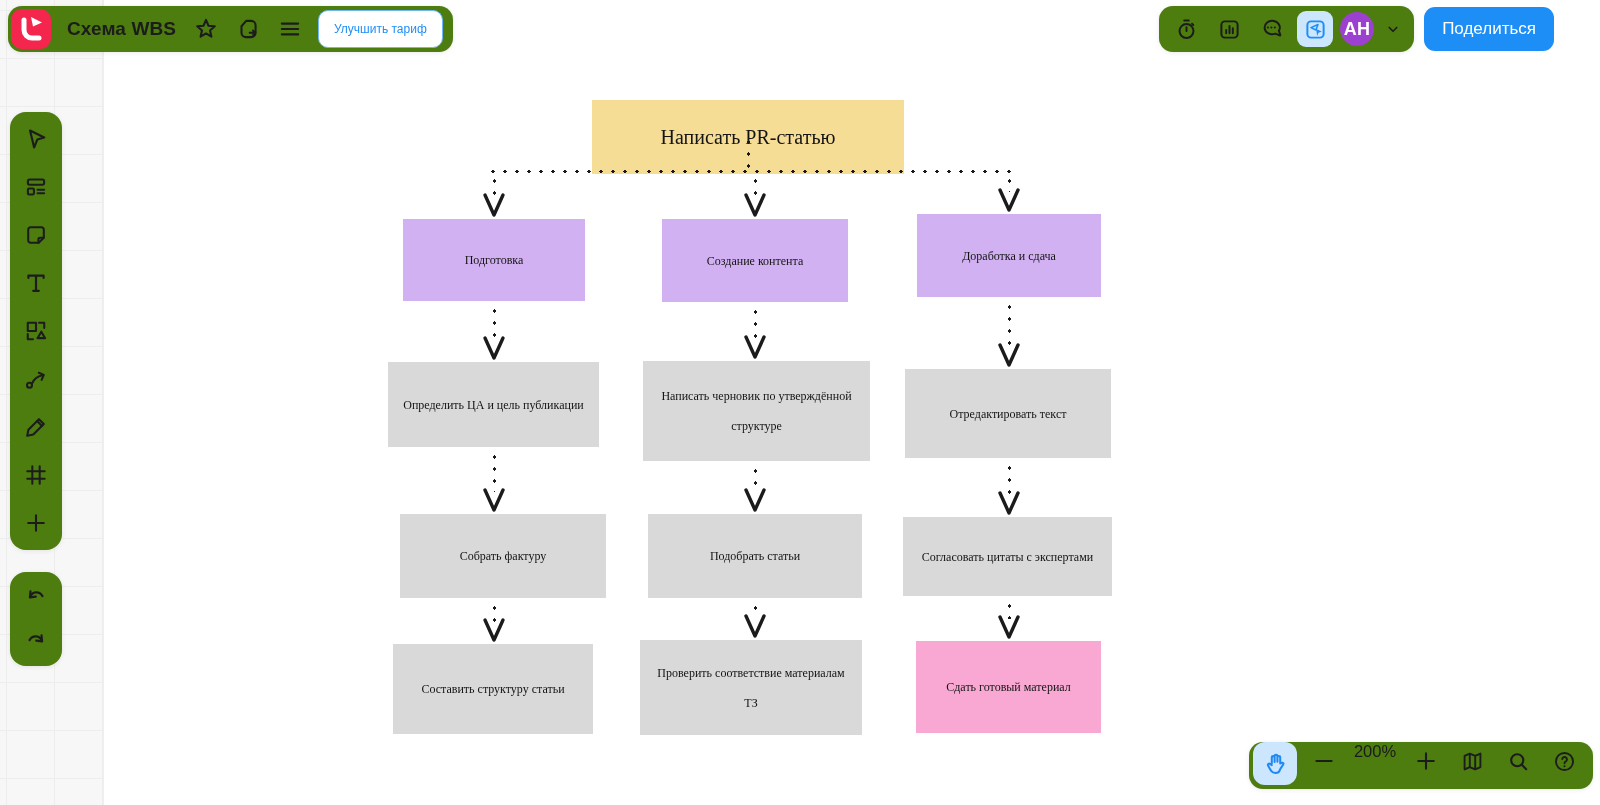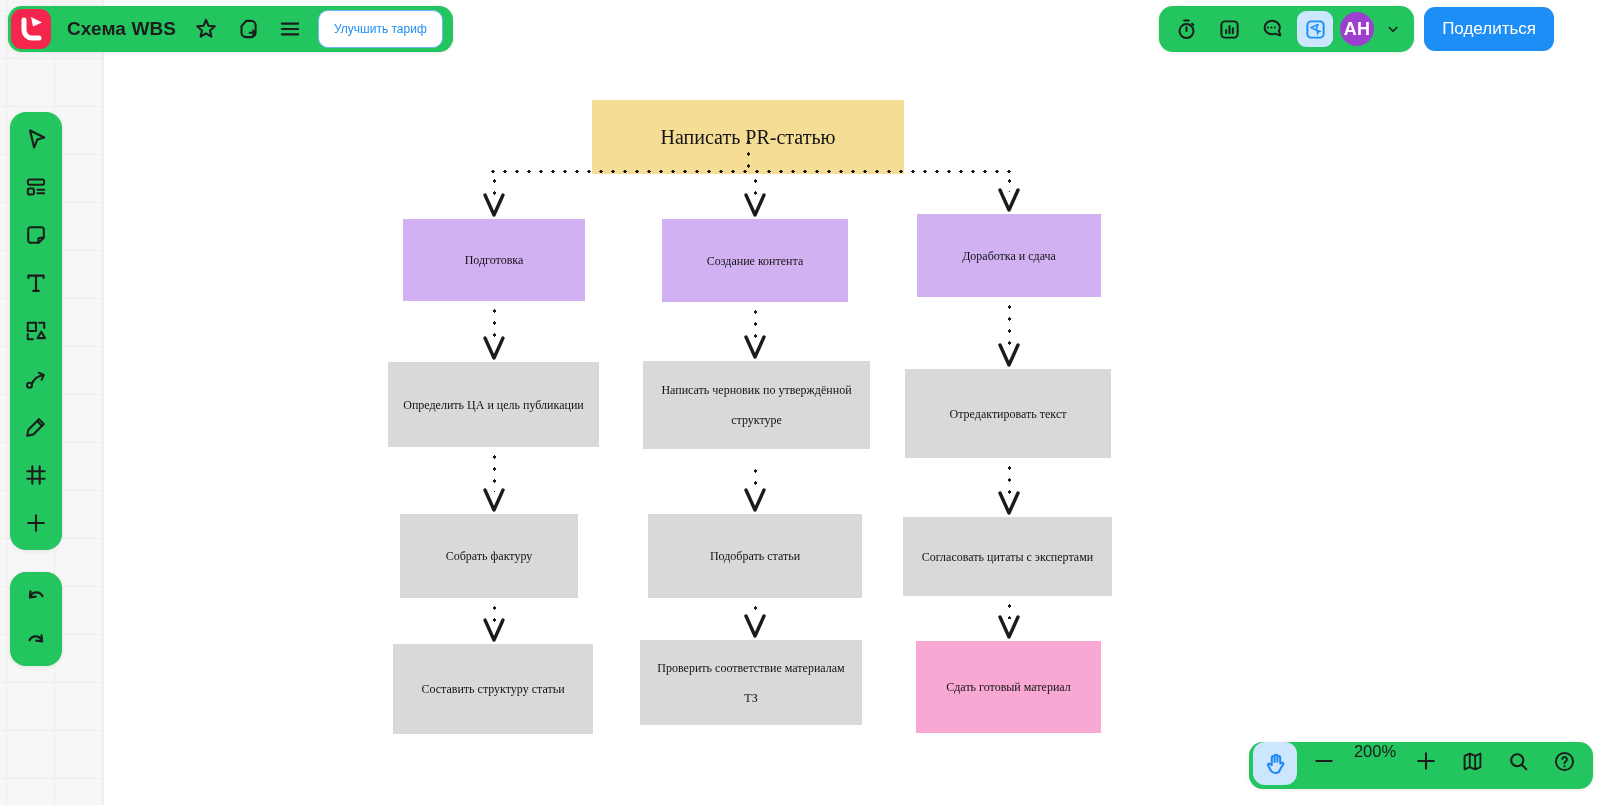--- a/index.html
+++ b/index.html
@@ -8,21 +8,21 @@
 
   
   .off-canvas { position:absolute; left:0; top:0; width:103px; height:100%;
     background-color:#f7f7f7;
     background-image:linear-gradient(#ededed 1px, transparent 1px), linear-gradient(90deg,#ededed 1px, transparent 1px);
     background-size:48px 48px; background-position:6px 10px; }
   .board-bg { position:absolute; left:103px; top:0; right:0; bottom:0; background:#ffffff; border-left:1px solid #efefef; }
   .diagram-layer { position:absolute; left:0; top:0; width:1600px; height:805px; }
 
   
-  .pill { background:#22c55e; border-radius:14px; box-shadow:0 1px 5px rgba(20,20,43,.08), 0 0 1px rgba(20,20,43,.10); }
+  .pill { background:#4d7c0f; border-radius:14px; box-shadow:0 1px 5px rgba(20,20,43,.08), 0 0 1px rgba(20,20,43,.10); }
 
   .header-left { position:absolute; left:8px; top:6px; height:46px; display:flex; align-items:center; padding:3px 10px 3px 3px; z-index:20; }
   .logo { width:40px; height:40px; border-radius:11px; display:flex; align-items:center; justify-content:center; flex:0 0 auto; }
   .doc-title { font-size:19px; font-weight:700; margin:0 6px 0 16px; letter-spacing:.1px; }
   .icon-btn { width:36px; height:36px; border:none; background:transparent; border-radius:9px; display:flex; align-items:center; justify-content:center; cursor:pointer; color:#1c1c1c; flex:0 0 auto; }
   .header-left .icon-btn { margin-left:6px; }
   .upgrade-btn { margin-left:10px; height:38px; padding:0 15px; background:#fff; border:1.5px solid #6eb7f8; border-radius:10px; color:#1e8ef7; font-size:12px; font-weight:500; font-family:inherit; cursor:pointer; }
 
   .header-right { position:absolute; top:6px; right:46px; display:flex; align-items:center; z-index:20; }
   .hr-pill { height:46px; display:flex; align-items:center; gap:7px; padding:0 9px; margin-right:10px; }
@@ -74,56 +74,56 @@
         <polyline points="3,3 12,23 21,3" fill="none" stroke="#1B1B1B" stroke-width="3.4" stroke-linecap="round" stroke-linejoin="round"></polyline>
       </svg>
     </div>
     <div class="node task" style="left: 388px; top: 362px; width: 211px; height: 85px; background: rgb(217, 217, 217);">Определить ЦА и цель публикации</div>
     <div class="vdots" style="left: 492.5px; top: 451px; height: 41px;"></div>
     <div class="varrow" style="left: 482px; top: 487px;">
       <svg width="24" height="26" viewBox="0 0 24 26">
         <polyline points="3,3 12,23 21,3" fill="none" stroke="#1B1B1B" stroke-width="3.4" stroke-linecap="round" stroke-linejoin="round"></polyline>
       </svg>
     </div>
-    <div class="node task" style="left: 400px; top: 514px; width: 178px; height: 84px; background: rgb(217, 217, 217);">Собрать фактуру</div>
+    <div class="node task" style="left: 400px; top: 514px; width: 206px; height: 84px; background: rgb(217, 217, 217);">Собрать фактуру</div>
     <div class="vdots" style="left: 492.5px; top: 602px; height: 20px;"></div>
     <div class="varrow" style="left: 482px; top: 617px;">
       <svg width="24" height="26" viewBox="0 0 24 26">
         <polyline points="3,3 12,23 21,3" fill="none" stroke="#1B1B1B" stroke-width="3.4" stroke-linecap="round" stroke-linejoin="round"></polyline>
       </svg>
     </div>
     <div class="node task" style="left: 393px; top: 644px; width: 200px; height: 90px; background: rgb(217, 217, 217);">Составить структуру статьи</div>
     <div class="vdots" style="left: 753.5px; top: 175px; height: 22px;"></div>
     <div class="varrow" style="left: 743px; top: 192px;">
       <svg width="24" height="26" viewBox="0 0 24 26">
         <polyline points="3,3 12,23 21,3" fill="none" stroke="#1B1B1B" stroke-width="3.4" stroke-linecap="round" stroke-linejoin="round"></polyline>
       </svg>
     </div>
     <div class="node phase" style="left: 662px; top: 219px; width: 186px; height: 83px; background: rgb(210, 177, 242);">Создание контента</div>
     <div class="vdots" style="left: 753.5px; top: 306px; height: 33px;"></div>
     <div class="varrow" style="left: 743px; top: 334px;">
       <svg width="24" height="26" viewBox="0 0 24 26">
         <polyline points="3,3 12,23 21,3" fill="none" stroke="#1B1B1B" stroke-width="3.4" stroke-linecap="round" stroke-linejoin="round"></polyline>
       </svg>
     </div>
-    <div class="node task" style="left: 643px; top: 361px; width: 227px; height: 88px; background: rgb(217, 217, 217);">Написать черновик по утверждённой структуре</div>
+    <div class="node task" style="left: 643px; top: 361px; width: 227px; height: 100px; background: rgb(217, 217, 217);">Написать черновик по утверждённой структуре</div>
     <div class="vdots" style="left: 753.5px; top: 465px; height: 27px;"></div>
     <div class="varrow" style="left: 743px; top: 487px;">
       <svg width="24" height="26" viewBox="0 0 24 26">
         <polyline points="3,3 12,23 21,3" fill="none" stroke="#1B1B1B" stroke-width="3.4" stroke-linecap="round" stroke-linejoin="round"></polyline>
       </svg>
     </div>
     <div class="node task" style="left: 648px; top: 514px; width: 214px; height: 84px; background: rgb(217, 217, 217);">Подобрать статьи</div>
     <div class="vdots" style="left: 753.5px; top: 602px; height: 16px;"></div>
     <div class="varrow" style="left: 743px; top: 613px;">
       <svg width="24" height="26" viewBox="0 0 24 26">
         <polyline points="3,3 12,23 21,3" fill="none" stroke="#1B1B1B" stroke-width="3.4" stroke-linecap="round" stroke-linejoin="round"></polyline>
       </svg>
     </div>
-    <div class="node task" style="left: 640px; top: 640px; width: 222px; height: 85px; background: rgb(217, 217, 217);">Проверить соответствие материалам ТЗ</div>
+    <div class="node task" style="left: 640px; top: 640px; width: 222px; height: 95px; background: rgb(217, 217, 217);">Проверить соответствие материалам ТЗ</div>
     <div class="vdots" style="left: 1007.5px; top: 175px; height: 17px;"></div>
     <div class="varrow" style="left: 997px; top: 187px;">
       <svg width="24" height="26" viewBox="0 0 24 26">
         <polyline points="3,3 12,23 21,3" fill="none" stroke="#1B1B1B" stroke-width="3.4" stroke-linecap="round" stroke-linejoin="round"></polyline>
       </svg>
     </div>
     <div class="node phase" style="left: 917px; top: 214px; width: 184px; height: 83px; background: rgb(210, 177, 242); text-align: right;">Доработка и сдача</div>
     <div class="vdots" style="left: 1007.5px; top: 301px; height: 46px;"></div>
     <div class="varrow" style="left: 997px; top: 342px;">
       <svg width="24" height="26" viewBox="0 0 24 26">

